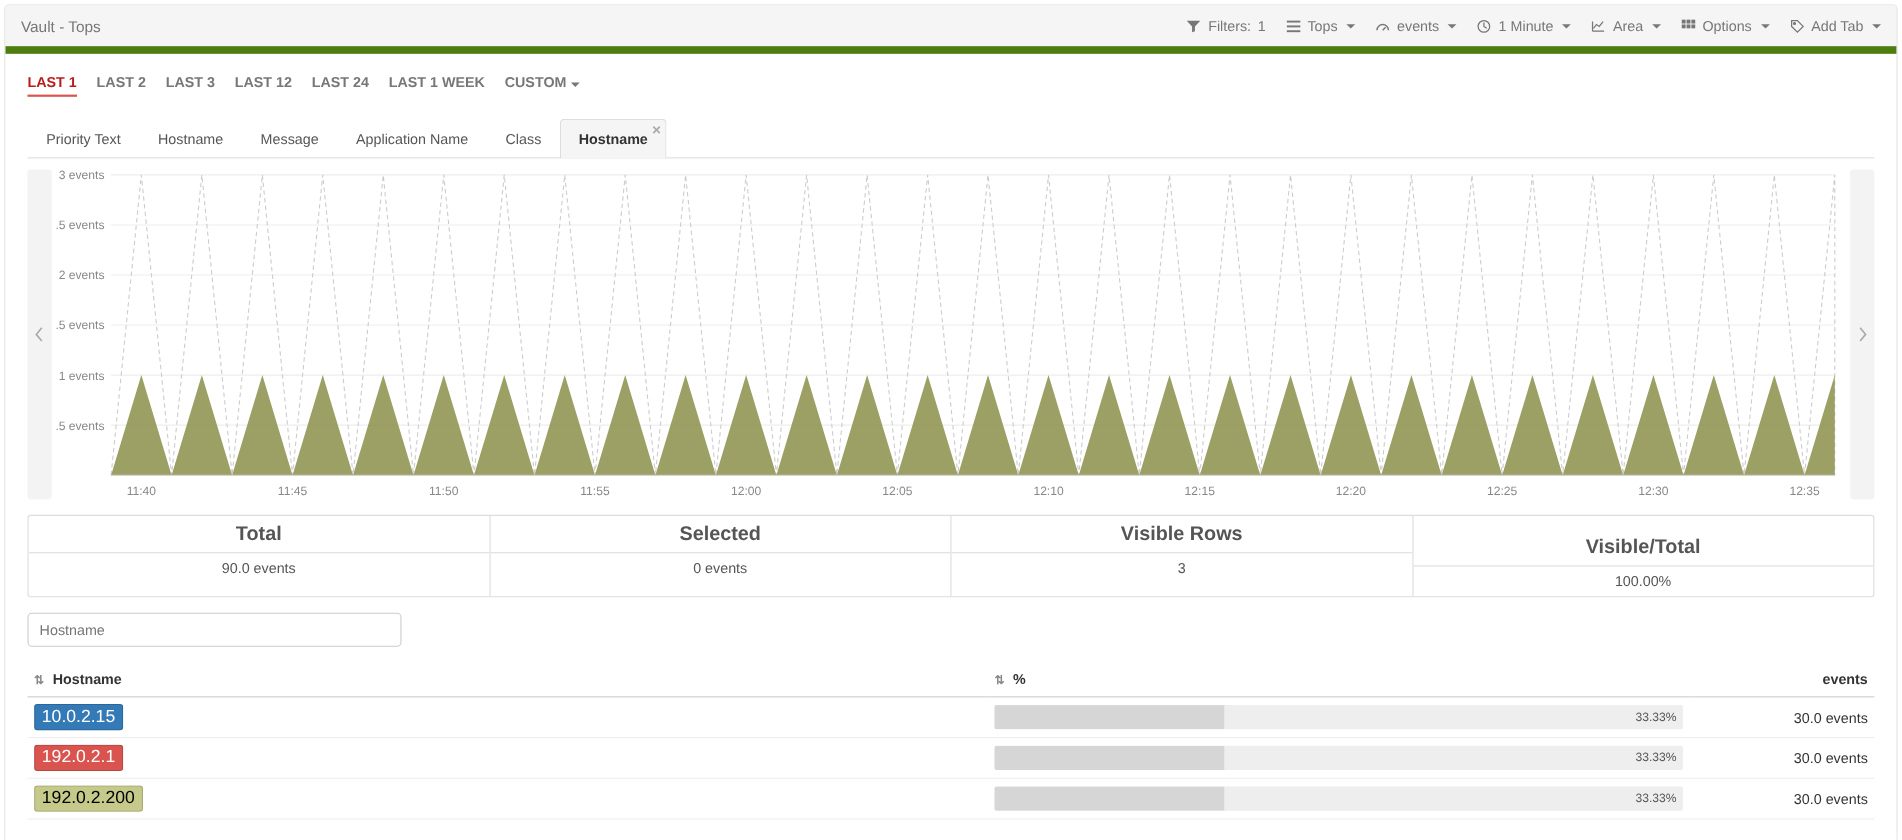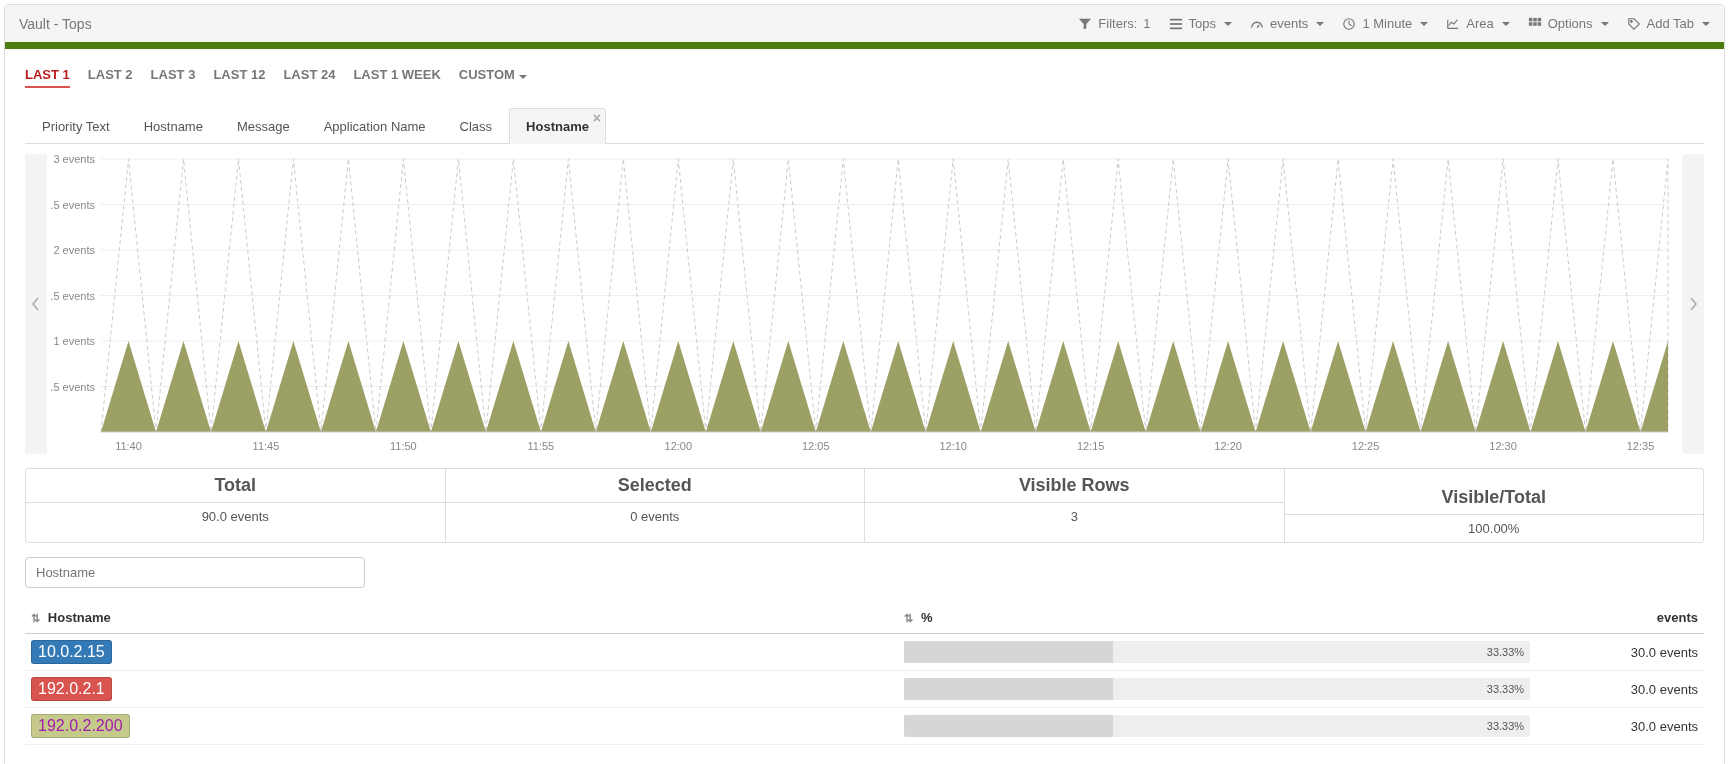--- a/index.html
+++ b/index.html
@@ -414,21 +414,21 @@
             <td><span class="host-badge" style="background: rgb(217, 83, 79); text-align: center;">192.0.2.1</span></td>
             <td>
               <div class="pct-cell">
                 <div class="pct-bar" style="width: 33.33%;"></div>
                 <span class="pct-label">33.33%</span>
               </div>
             </td>
             <td class="right">30.0 events</td>
           </tr>
           <tr>
-            <td><span class="host-badge" style="background: rgb(197, 201, 138); color: #a21caf;">192.0.2.200</span></td>
+            <td><span class="host-badge" style="background: rgb(197, 201, 138); color: #000000;">192.0.2.200</span></td>
             <td>
               <div class="pct-cell">
                 <div class="pct-bar" style="width: 33.33%;"></div>
                 <span class="pct-label">33.33%</span>
               </div>
             </td>
             <td class="right">30.0 events</td>
           </tr>
         </tbody>
     </table>

